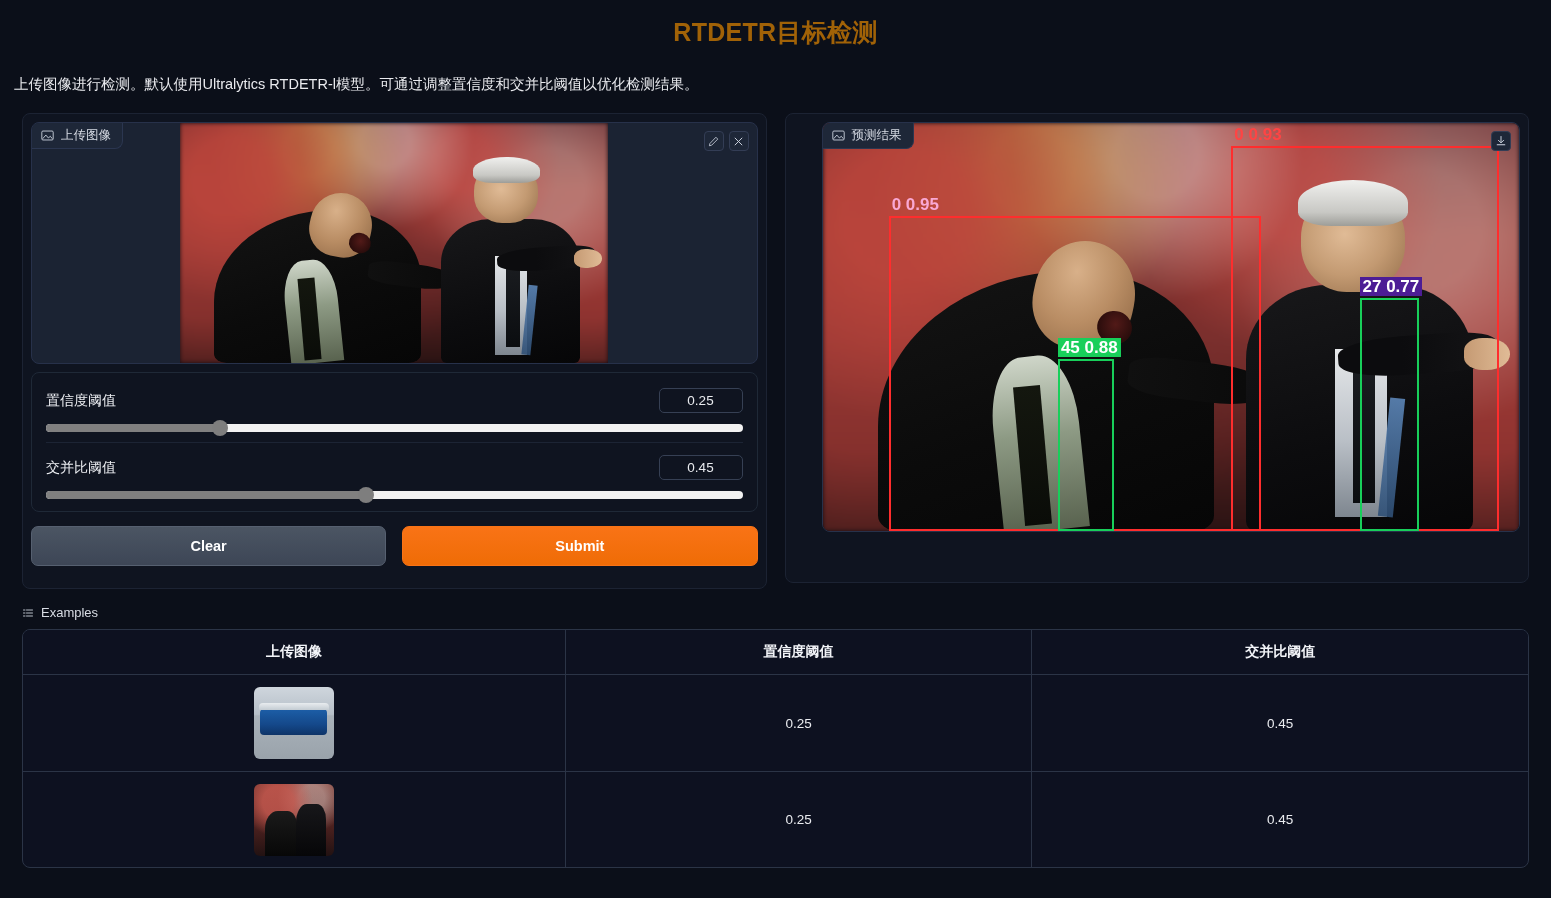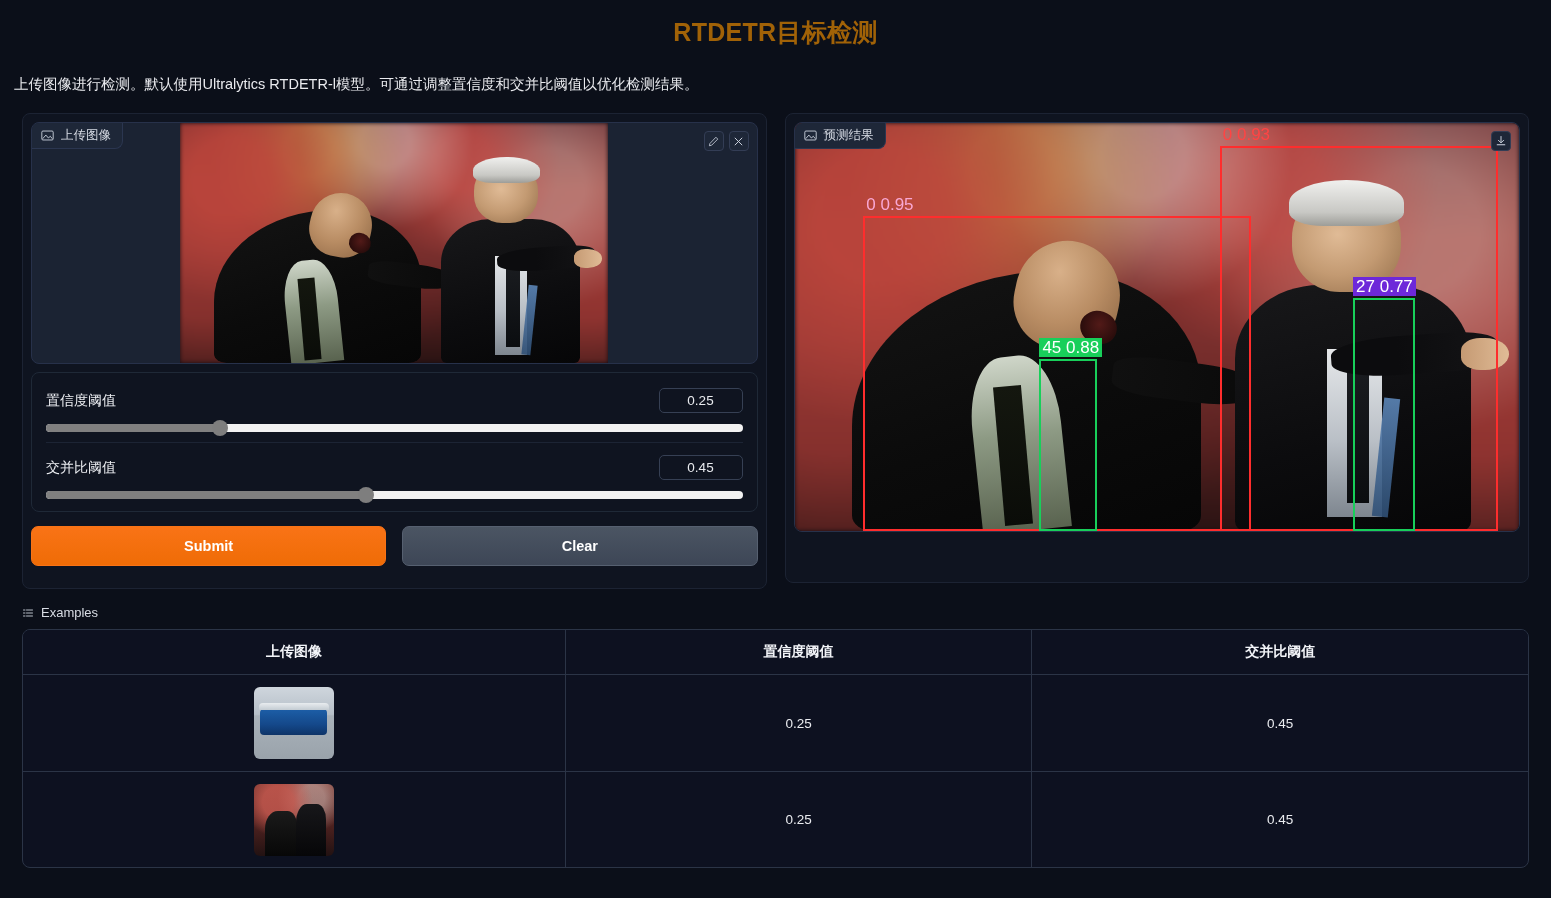--- a/index.html
+++ b/index.html
@@ -47,21 +47,21 @@
 
   
   .img-block {
     position: relative;
     background: #1b2333;
     border: 1px solid #27314a;
     border-radius: 8px;
     overflow: hidden;
   }
   .img-block.upload { height: 242px; }
-  .img-block.predict { height: 410px; }
+  .img-block.predict { height: 410px; margin-left: 28px; }
 
   .block-tag {
     position: absolute;
     top: 0; left: 0;
     display: flex; align-items: center; gap: 7px;
     background: #1e2738;
     border-right: 1px solid #2b3650;
     border-bottom: 1px solid #2b3650;
     border-bottom-right-radius: 8px;
     padding: 4px 11px 4px 9px;
@@ -194,21 +194,21 @@
   
   .det-layer { position: absolute; inset: 0; z-index: 4; }
   .det-box {
     position: absolute;
     border: 2px solid;
     box-sizing: border-box;
   }
   .det-label {
     position: absolute;
     font-size: 17px;
-    font-weight: 400;
+    font-weight: 700;
     color: #ffffff;
     line-height: 1.12;
     padding: 0 3px;
     white-space: nowrap;
   }
 
   
   .slider-card {
     margin-top: 8px;
     background: #0f1420;
@@ -424,22 +424,22 @@
             </div>
             <div class="track">
               <div class="fill" style="width:46%"></div>
               <div class="thumb" style="left:46%"></div>
             </div>
           </div>
 
         </div>
 
         <div class="btn-row">
+          <div class="btn secondary">Clear</div>
           <div class="btn primary">Submit</div>
-          <div class="btn secondary">Clear</div>
         </div>
 
       </div>
     </div>
 
     <div class="col">
       <div class="panel right">
 
         <div class="img-block predict">
           <div class="block-tag">
@@ -481,21 +481,21 @@
             </div>
 
             <div class="det-layer">
                 <div class="det-box" style="left: 9.5%; top: 22.7%; width: 53.5%; height: 77.3%; border-color: rgb(255, 45, 45);"></div>
                 <div class="det-label" style="left: 9.5%; top: calc(22.7% - 21px); background: transparent; color: #f9a8d4; text-align: center;">0  0.95</div>
                 <div class="det-box" style="left: 58.7%; top: 5.6%; width: 38.4%; height: 94.4%; border-color: rgb(255, 45, 45);"></div>
                 <div class="det-label" style="left: 58.7%; top: calc(5.6% - 21px); background: transparent; color: rgb(255, 68, 68);">0  0.93</div>
                 <div class="det-box" style="left: 33.8%; top: 57.9%; width: 8%; height: 42.1%; border-color: rgb(24, 207, 90);"></div>
                 <div class="det-label" style="left: 33.8%; top: calc(57.9% - 21px); background: rgb(24, 207, 90);">45  0.88</div>
                 <div class="det-box" style="left: 77.1%; top: 42.8%; width: 8.6%; height: 57.2%; border-color: rgb(24, 207, 90);"></div>
-                <div class="det-label" style="left: 77.1%; top: calc(42.8% - 21px); background: #6d28d9;">27  0.77</div>
+                <div class="det-label" style="left: 77.1%; top: calc(42.8% - 21px); background: #4c1d95;">27  0.77</div>
               </div>
           </div>
         </div>
 
 
       </div>
     </div>
 
   </div>
 

